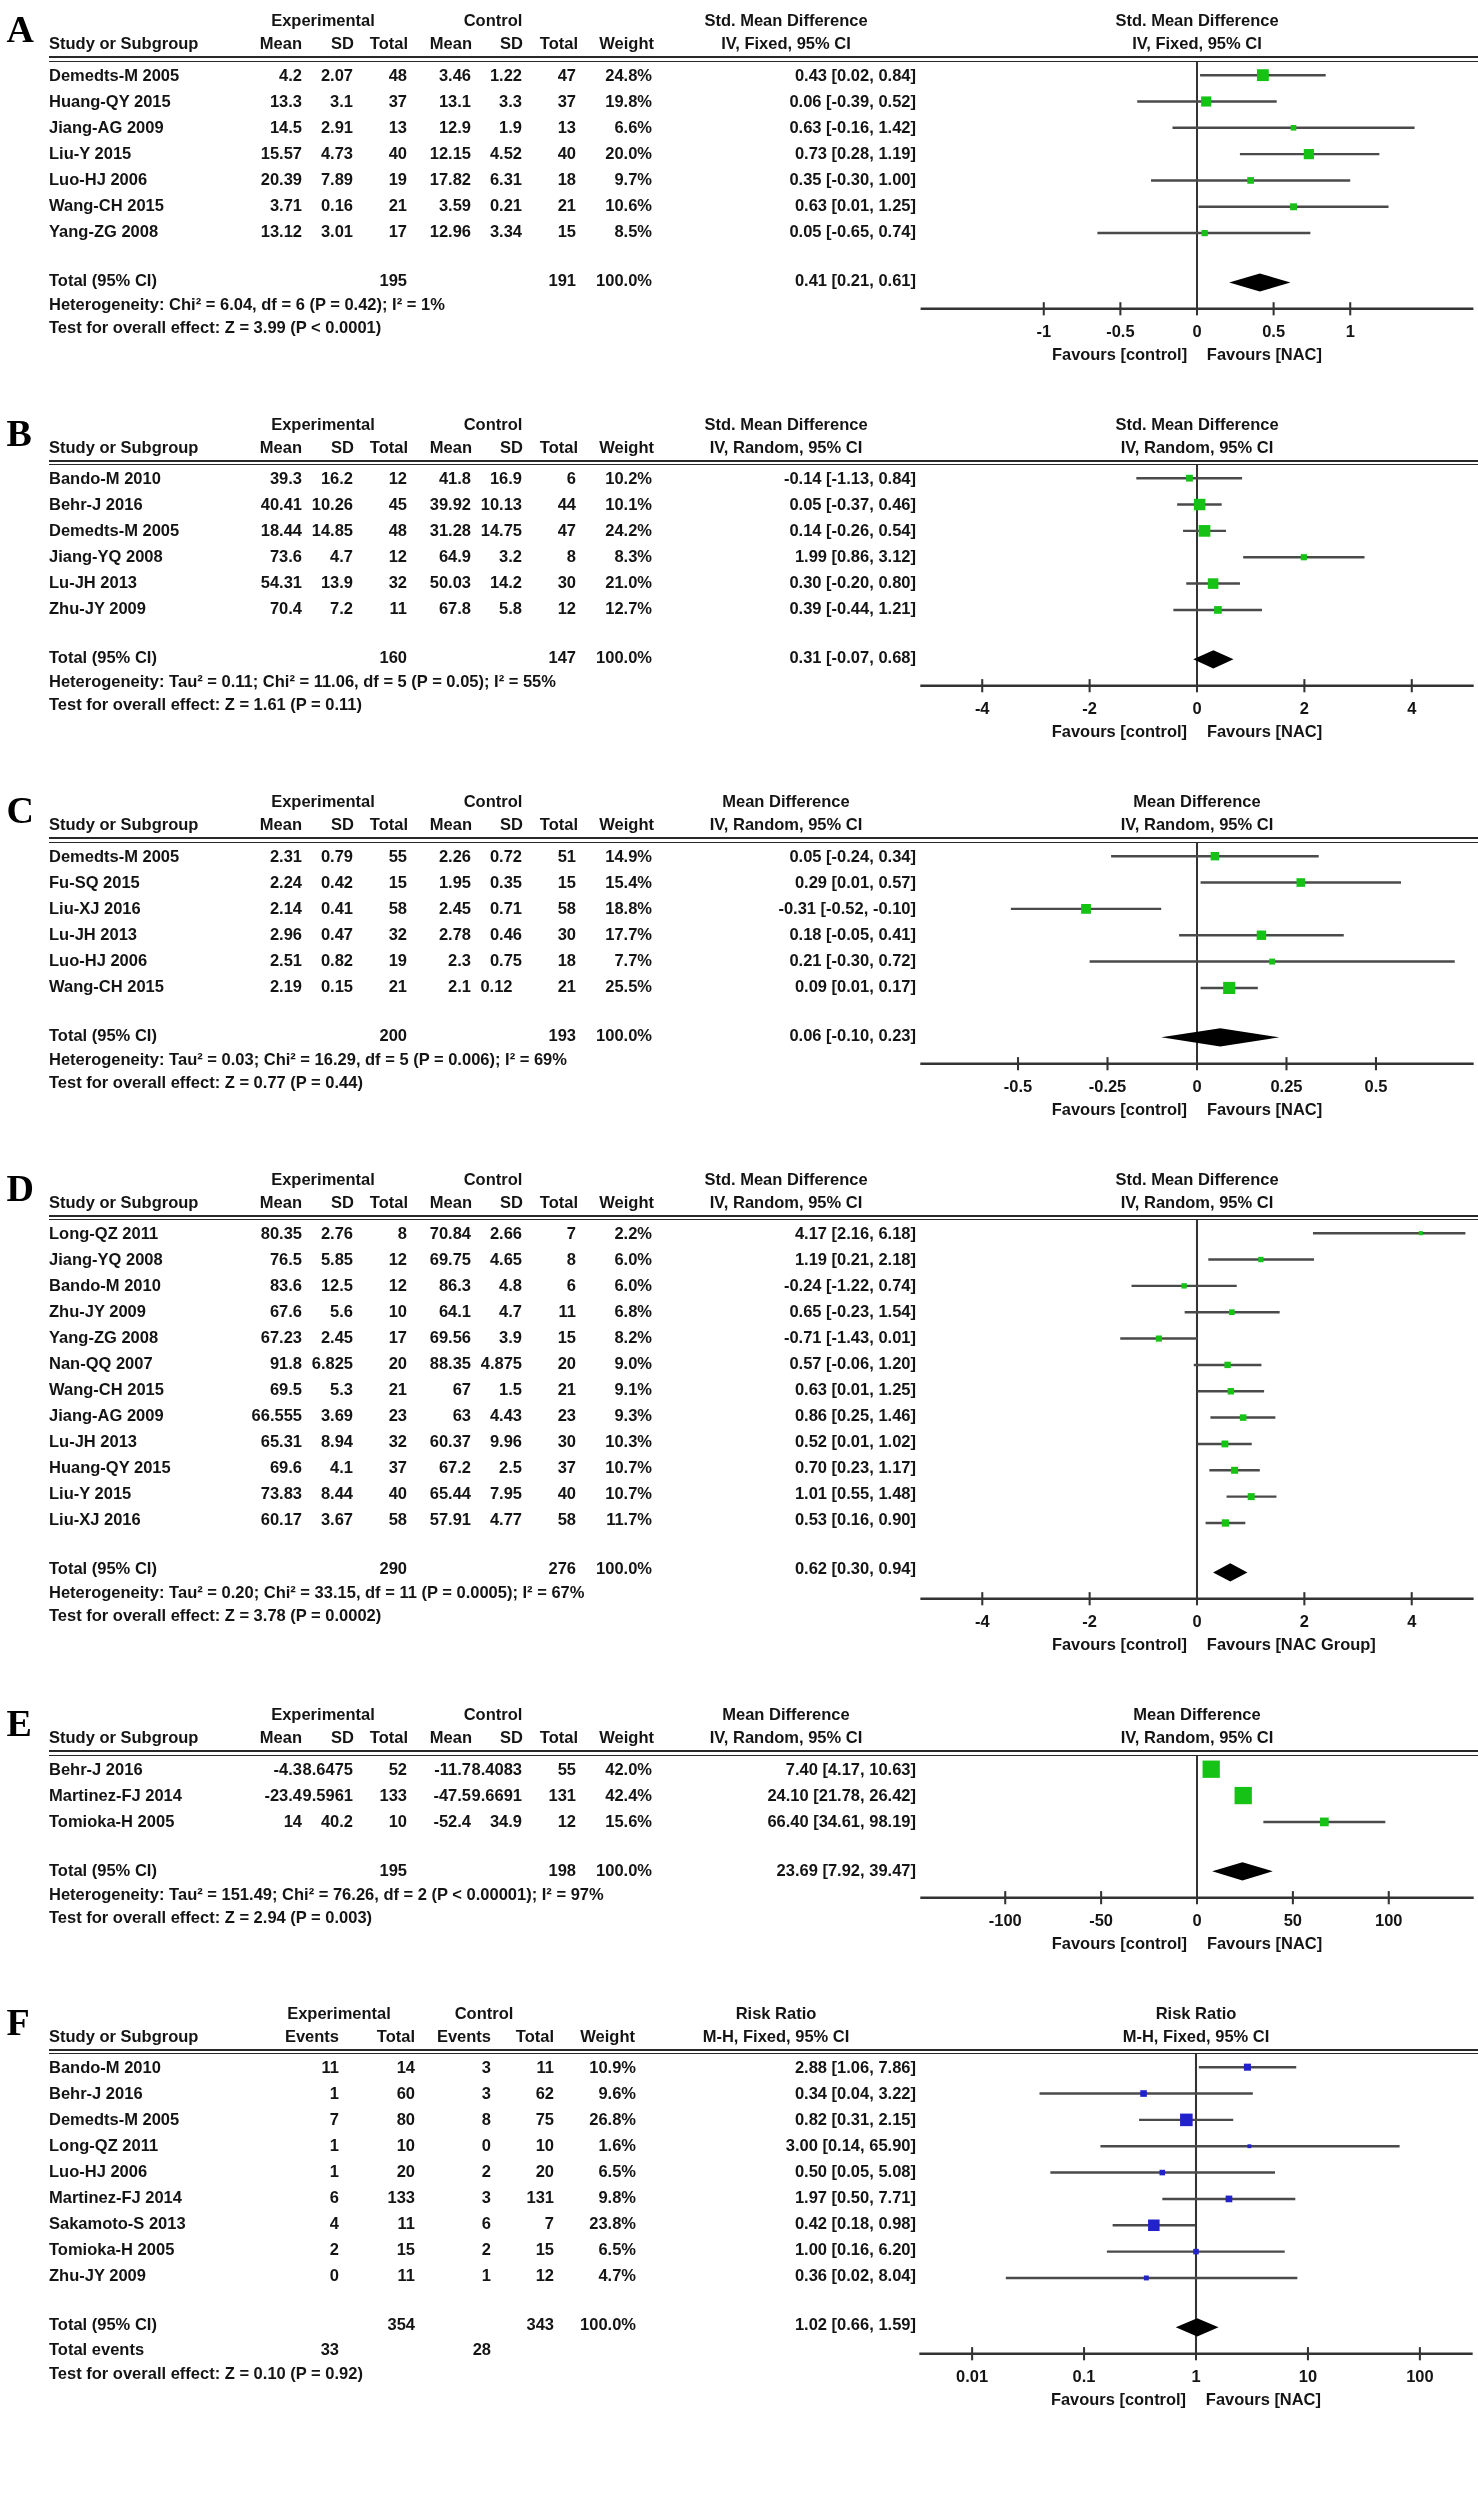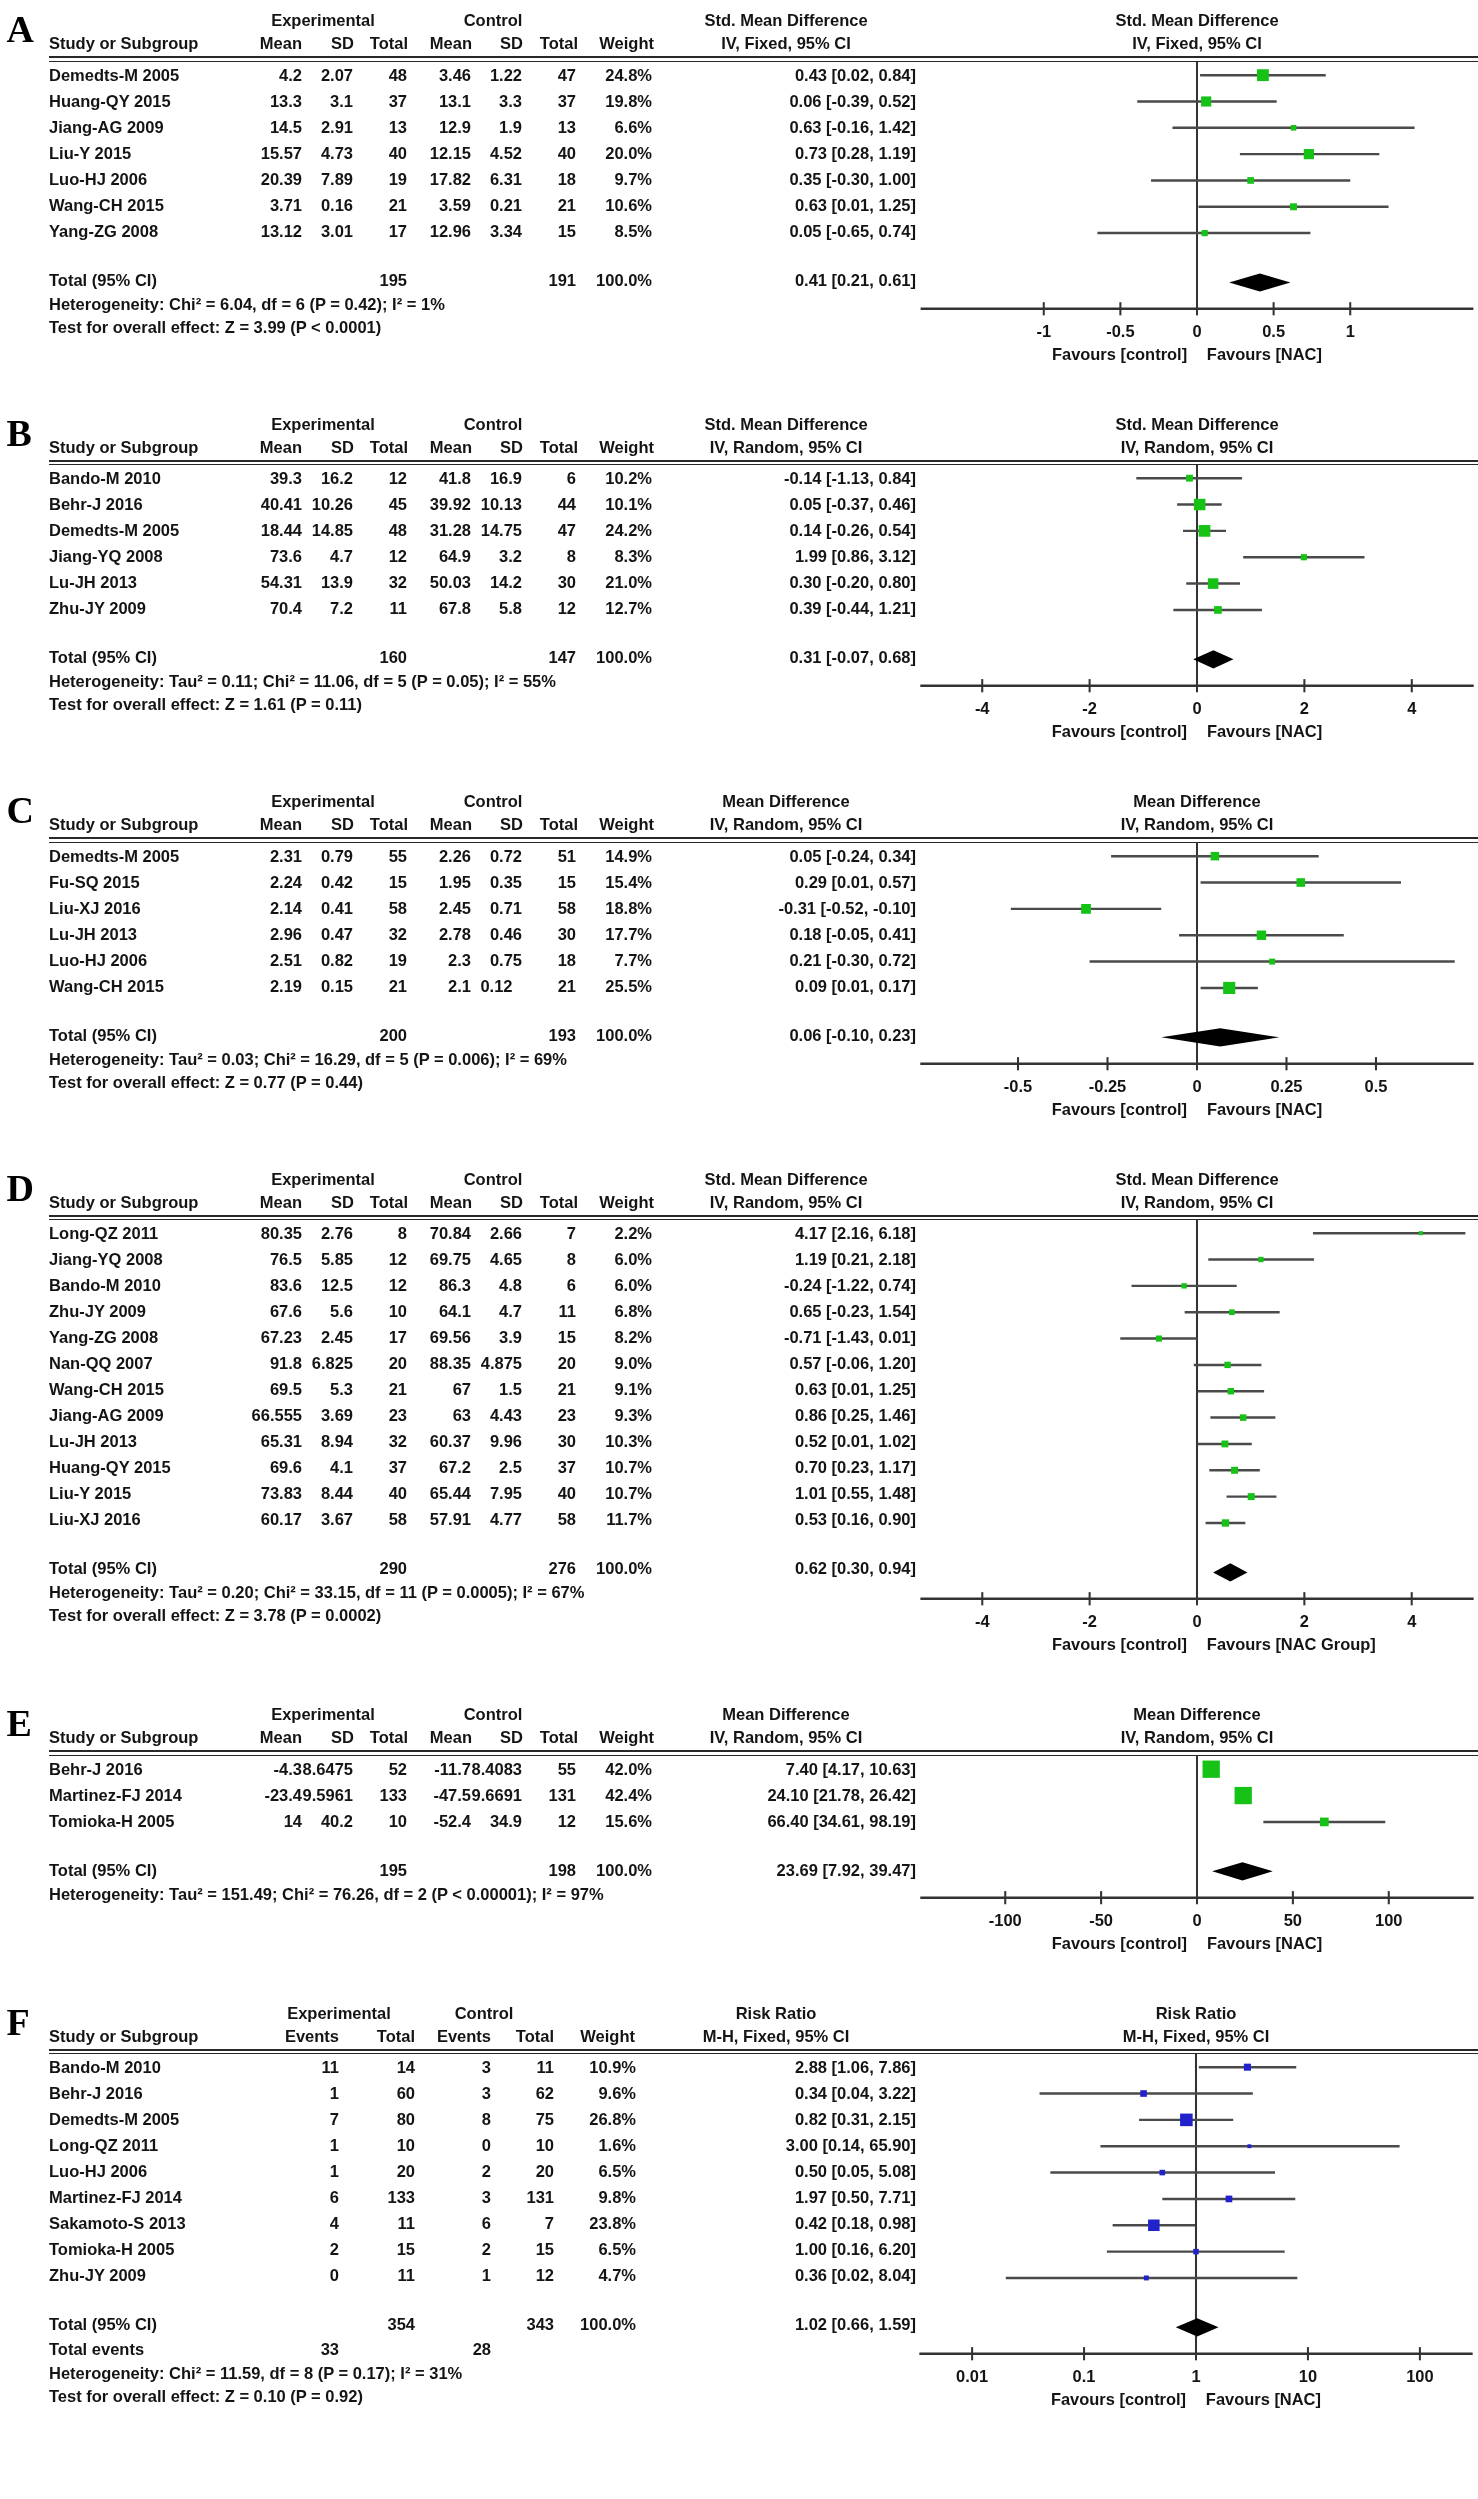--- a/index.html
+++ b/index.html
@@ -795,20 +795,21 @@
               <div class="c" style="width: 64px;"></div>
               <div class="c" style="width: 51px;"></div>
               <div class="c" style="width: 54px;">195</div>
               <div class="c" style="width: 64px;"></div>
               <div class="c" style="width: 51px;"></div>
               <div class="c" style="width: 54px;">198</div>
               <div class="c" style="width: 76px;">100.0%</div>
               <div class="c" style="width: 264px;">23.69 [7.92, 39.47]</div>
             </div>
             <div class="note">Heterogeneity: Tau² = 151.49; Chi² = 76.26, df = 2 (P &lt; 0.00001); I² = 97%</div>
+            <div class="note">Test for overall effect: Z = 2.94 (P = 0.003)</div>
           </div>
         <div class="plotcol">
             <svg width="560" height="201" viewBox="0 0 680 244">
               <line x1="340" y1="0" x2="340" y2="172" stroke="#333" stroke-width="2.5"></line>
               <g>
                 <line x1="349.71014285714284" y1="16" x2="364.75271428571426" y2="16" stroke="#4a4a4a" stroke-width="3"></line>
                 <rect x="346.7314285714286" y="5.5" width="21" height="21" fill="#16c216"></rect>
               </g>
               <g>
                 <line x1="390.7162857142857" y1="48" x2="401.5208571428572" y2="48" stroke="#4a4a4a" stroke-width="3"></line>
@@ -951,21 +952,20 @@
             </div>
             <div class="evrow">
               <div class="c study" style="width: 214px;">Total events</div>
               <div class="c" style="width: 76px;">33</div>
               <div class="c" style="width: 76px;"></div>
               <div class="c" style="width: 76px;">28</div>
               <div class="c" style="width: 63px;"></div>
               <div class="c" style="width: 82px;"></div>
               <div class="c" style="width: 280px;"></div>
             </div>
-            <div class="note">Heterogeneity: Chi² = 11.59, df = 8 (P = 0.17); I² = 31%</div>
             <div class="note">Test for overall effect: Z = 0.10 (P = 0.92)</div>
           </div>
         <div class="plotcol">
             <svg width="560" height="359" viewBox="0 0 680 436">
               <line x1="340" y1="0" x2="340" y2="364" stroke="#333" stroke-width="2.5"></line>
               <g>
                 <line x1="343.4403329718343" y1="16" x2="461.7327159783715" y2="16" stroke="#4a4a4a" stroke-width="3"></line>
                 <rect x="398.1654194049485" y="11.711" width="8.578" height="8.578" fill="#2222cc"></rect>
               </g>
               <g>

